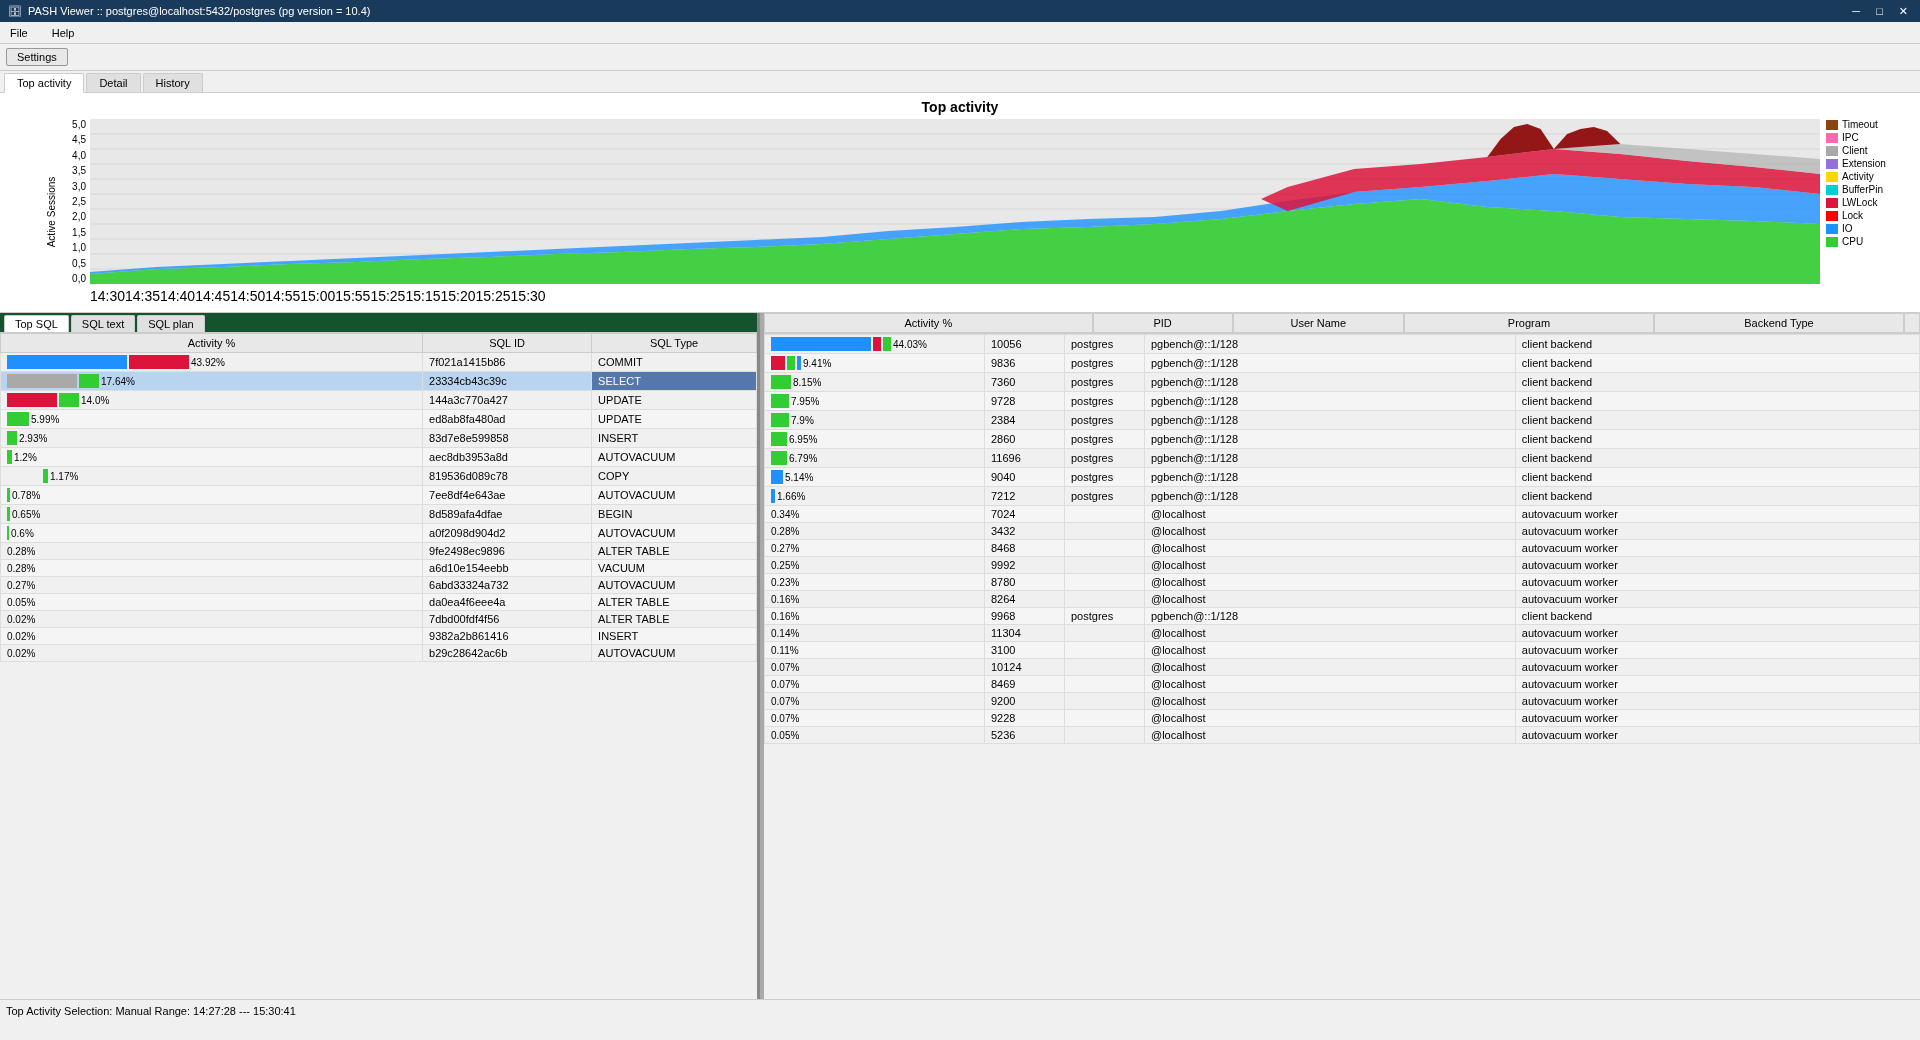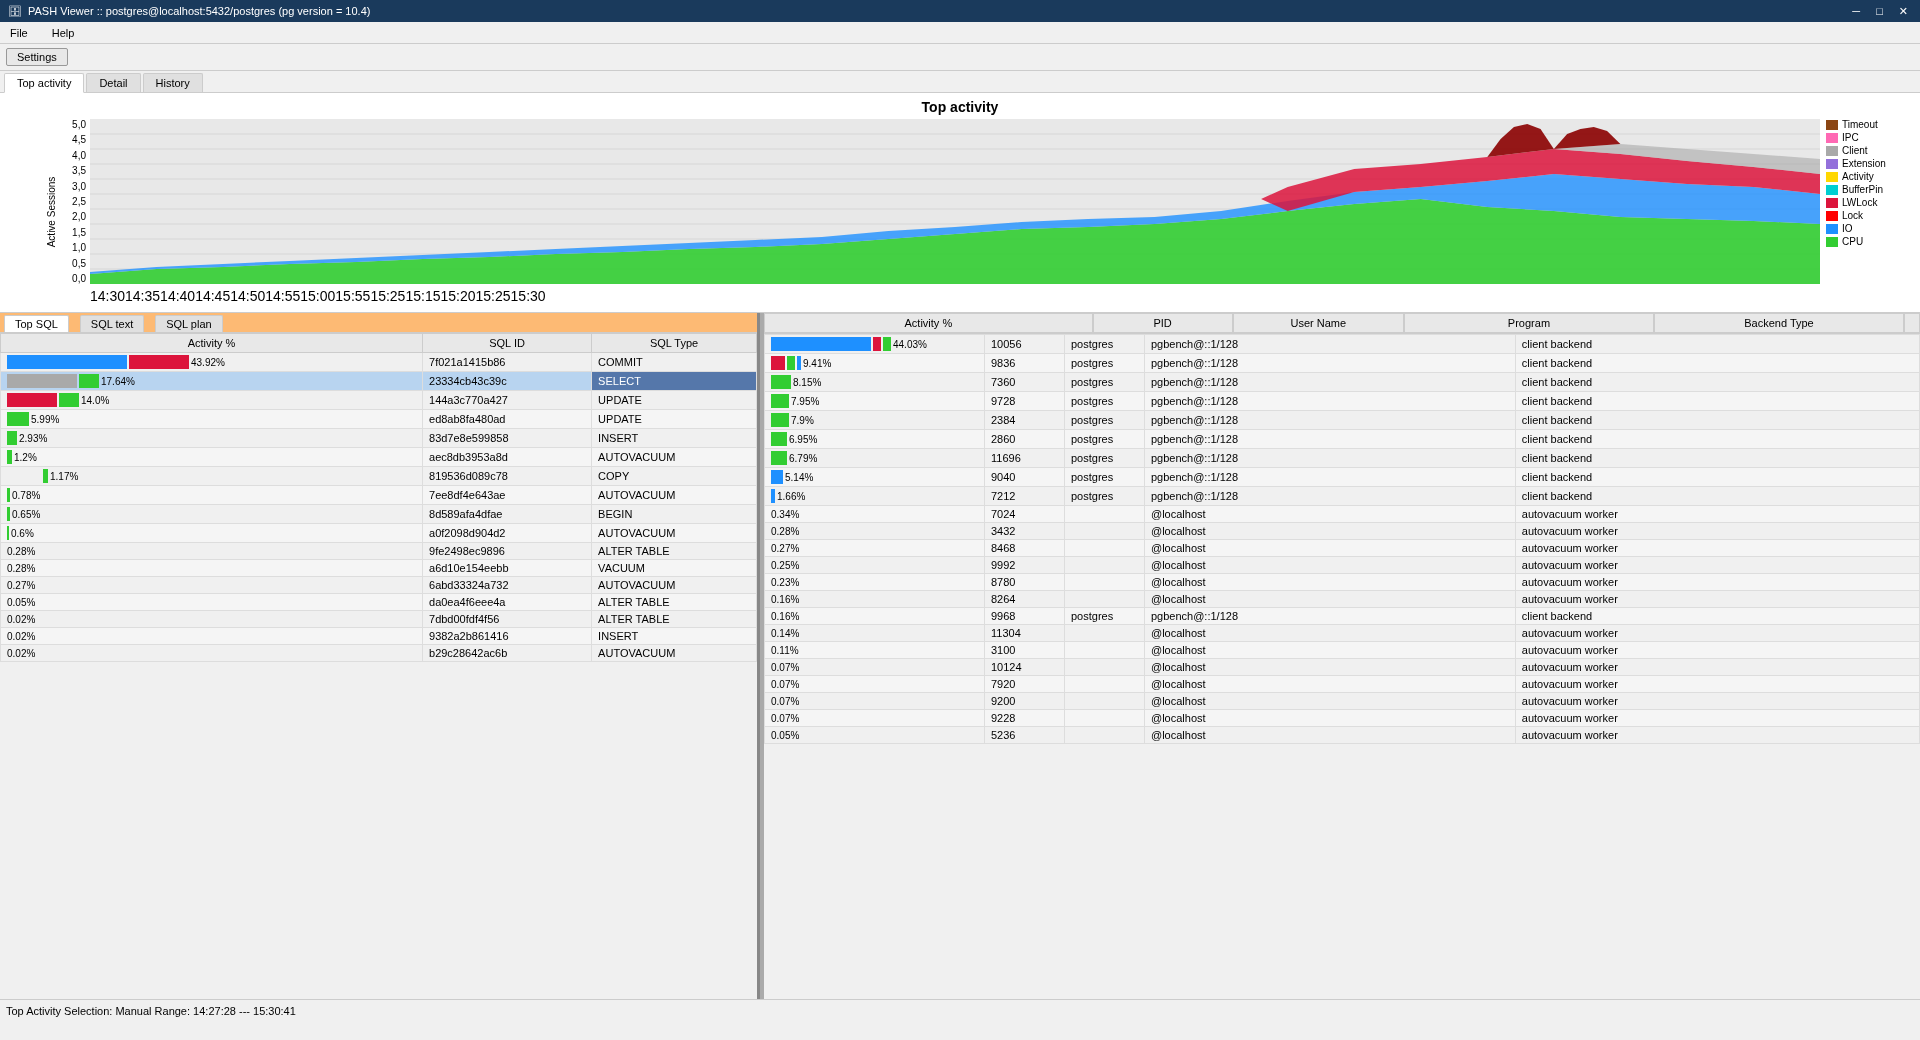--- a/index.html
+++ b/index.html
@@ -36,21 +36,21 @@
     #chart-date { text-align: center; font-weight: bold; font-size: 11px; margin-top: 2px; }
     #chart-legend { width: 90px; font-size: 10px; padding-left: 6px; }
     .legend-item { display: flex; align-items: center; gap: 4px; margin-bottom: 2px; }
     .legend-color { width: 12px; height: 10px; }
     
     
     #bottom-area { display: flex; height: calc(1040px - 22px - 22px - 34px - 28px - 220px - 28px); }
     
     
     #left-panel { width: 760px; border-right: 3px solid #888; display: flex; flex-direction: column; }
-    #left-tabs { display: flex; background: #fdba74; border-bottom: 1px solid #ccc; padding: 2px 4px 0; gap: 11px; }
+    #left-tabs { display: flex; background: #14532d; border-bottom: 1px solid #ccc; padding: 2px 4px 0; gap: 2px; }
     .inner-tab { padding: 2px 10px; border: 1px solid #ccc; background: #e0e0e0; cursor: pointer; font-size: 11px; border-bottom: none; border-radius: 2px 2px 0 0; }
     .inner-tab.active { background: white; }
     
     
     .data-table { width: 100%; border-collapse: collapse; font-size: 11px; }
     .data-table th { background: #e8e8e8; border: 1px solid #ccc; padding: 3px 6px; text-align: center; font-weight: normal; position: sticky; top: 0; }
     .data-table td { border: 1px solid #ddd; padding: 2px 6px; }
     .data-table tr:nth-child(even) { background: #f5f5f5; }
     .data-table tr.selected { background: #b8d4f0; }
     
@@ -639,21 +639,21 @@
               <td style="width: 80px;"></td>
               <td>@localhost</td>
               <td>autovacuum worker</td>
             </tr>
             <tr>
               <td style="width: 220px;">
                 <div class="activity-bar">
                   <span class="bar-text">0.07%</span>
                 </div>
               </td>
-              <td style="width: 80px;">7920</td>
+              <td style="width: 80px;">8469</td>
               <td style="width: 80px;"></td>
               <td>@localhost</td>
               <td>autovacuum worker</td>
             </tr>
             <tr>
               <td style="width: 220px;">
                 <div class="activity-bar">
                   <span class="bar-text">0.07%</span>
                 </div>
               </td>

